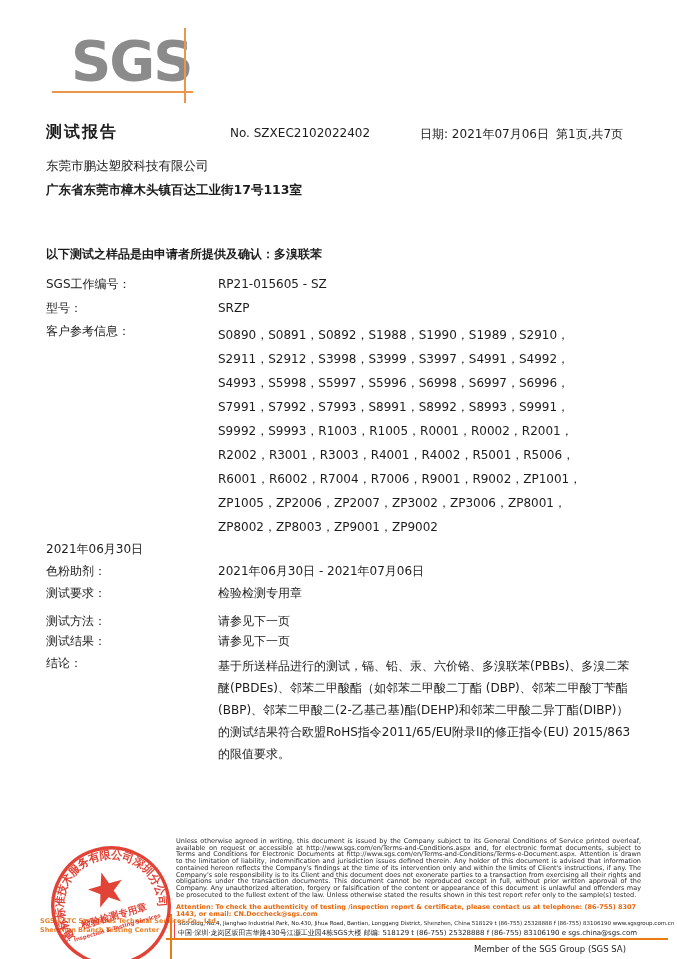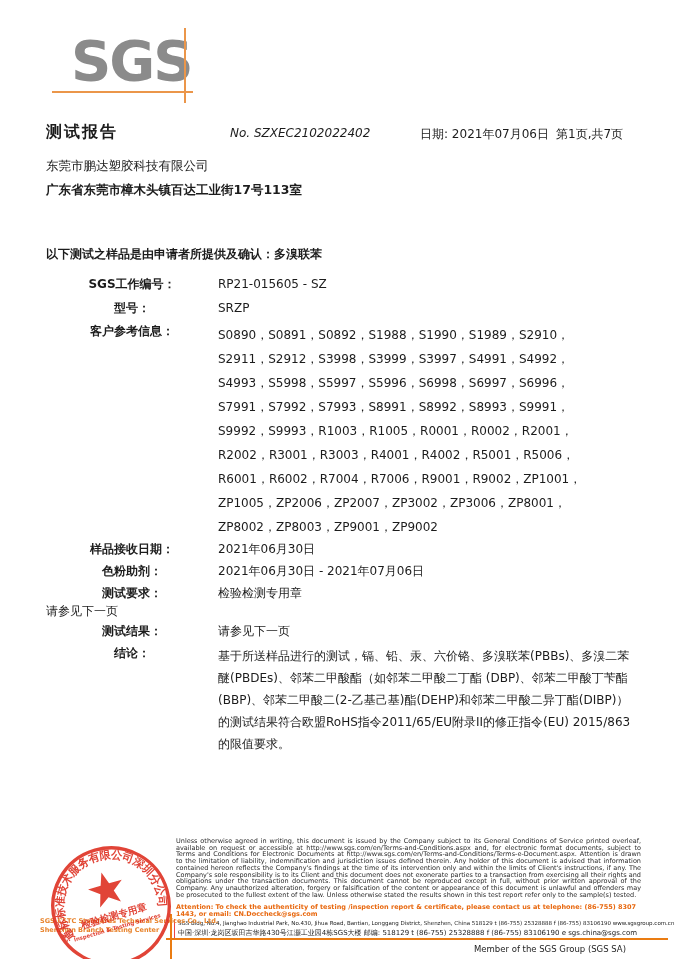--- a/index.html
+++ b/index.html
@@ -5,35 +5,35 @@
   html,body{margin:0;padding:0;background:#e9e9e9;}
   .page{position:relative;width:677px;height:959px;background:#ffffff;margin:0 auto;
         font-family:"DejaVu Sans","Liberation Sans",sans-serif;color:#1c1c1c;overflow:hidden;}
   
   .logo-text{position:absolute;left:71px;top:33px;font-size:56px;font-weight:bold;
              color:#8b8b8b;letter-spacing:-2px;line-height:1;}
   .logo-hline{position:absolute;left:52px;top:91px;width:141px;height:2px;background:#eb964a;}
   .logo-vline{position:absolute;left:184px;top:28px;width:2px;height:75px;background:#eb964a;}
   
   .h-title{position:absolute;left:46px;top:122px;font-size:16px;font-weight:bold;letter-spacing:2px;}
-  .h-no{position:absolute;left:230px;top:126px;font-size:12px;font-style:italic;}
+  .h-no{position:absolute;left:230px;top:126px;font-size:12px;}
   .h-date{position:absolute;left:420px;top:126px;font-size:12px;}
   .h-page{position:absolute;left:556px;top:126px;font-size:12px;}
   
   .company{position:absolute;left:46px;top:158px;font-size:12.5px;font-weight:normal;}
   .addr{position:absolute;left:46px;top:182px;font-size:12.5px;font-weight:bold;}
   
   .main{position:absolute;left:46px;top:246px;width:592px;font-size:12px;line-height:16px;}
   .intro{margin-bottom:14px;font-weight:bold;}
   .frow{display:flex;align-items:flex-start;}
-  .flabel{flex:0 0 172px;font-weight:bold;text-align:center;}
+  .flabel{flex:0 0 172px;font-weight:normal;}
   .fvalue{flex:1;white-space:pre-line;}
   .r1{margin-bottom:8px;}.r2{margin-bottom:7px;}
   .r3{margin-bottom:2px;}.r3 .fvalue{line-height:24px;}
-  .r4{margin-bottom:6px;}.r5{margin-bottom:6px;}.r6{margin-bottom:2px;}
+  .r4{margin-bottom:6px;}.r5{margin-bottom:6px;}.r6{margin-bottom:12px;}
   .r7{margin-bottom:4px;}.r8{margin-bottom:6px;}
   .r9 .fvalue{line-height:22px;}
   
   .terms{position:absolute;left:176px;top:838px;width:465px;font-size:6.5px;line-height:6.7px;
          text-align:justify;color:#2b2b2b;}
   .attention{position:absolute;left:176px;top:904px;width:465px;font-size:6.5px;line-height:7px;
              color:#e8680f;font-weight:bold;}
   .addresses{position:absolute;left:174px;top:919px;width:500px;border-left:1px solid #ef4444;
              padding-left:3px;}
   .addr-en{font-size:5.5px;line-height:9px;white-space:nowrap;color:#222;}
@@ -80,32 +80,32 @@
 S2911，S2912，S3998，S3999，S3997，S4991，S4992，
 S4993，S5998，S5997，S5996，S6998，S6997，S6996，
 S7991，S7992，S7993，S8991，S8992，S8993，S9991，
 S9992，S9993，R1003，R1005，R0001，R0002，R2001，
 R2002，R3001，R3003，R4001，R4002，R5001，R5006，
 R6001，R6002，R7004，R7006，R9001，R9002，ZP1001，
 ZP1005，ZP2006，ZP2007，ZP3002，ZP3006，ZP8001，
 ZP8002，ZP8003，ZP9001，ZP9002</div>
     </div>
     <div class="frow r4">
-      <div class="flabel">样品接收日期：</div>
       <div class="fvalue">2021年06月30日</div>
     </div>
     <div class="frow r5">
       <div class="flabel">色粉助剂：</div>
       <div class="fvalue">2021年06月30日 - 2021年07月06日</div>
     </div>
     <div class="frow r6">
       <div class="flabel">测试要求：</div>
       <div class="fvalue">检验检测专用章</div>
     </div>
     <div class="frow r7">
+      <div class="flabel">测试方法：</div>
       <div class="fvalue">请参见下一页</div>
     </div>
     <div class="frow r8">
       <div class="flabel">测试结果：</div>
       <div class="fvalue">请参见下一页</div>
     </div>
     <div class="frow r9">
       <div class="flabel">结论：</div>
       <div class="fvalue">基于所送样品进行的测试，镉、铅、汞、六价铬、多溴联苯(PBBs)、多溴二苯醚(PBDEs)、邻苯二甲酸酯（如邻苯二甲酸二丁酯 (DBP)、邻苯二甲酸丁苄酯(BBP)、邻苯二甲酸二(2-乙基己基)酯(DEHP)和邻苯二甲酸二异丁酯(DIBP)）的测试结果符合欧盟RoHS指令2011/65/EU附录II的修正指令(EU) 2015/863 的限值要求。</div>
     </div>

